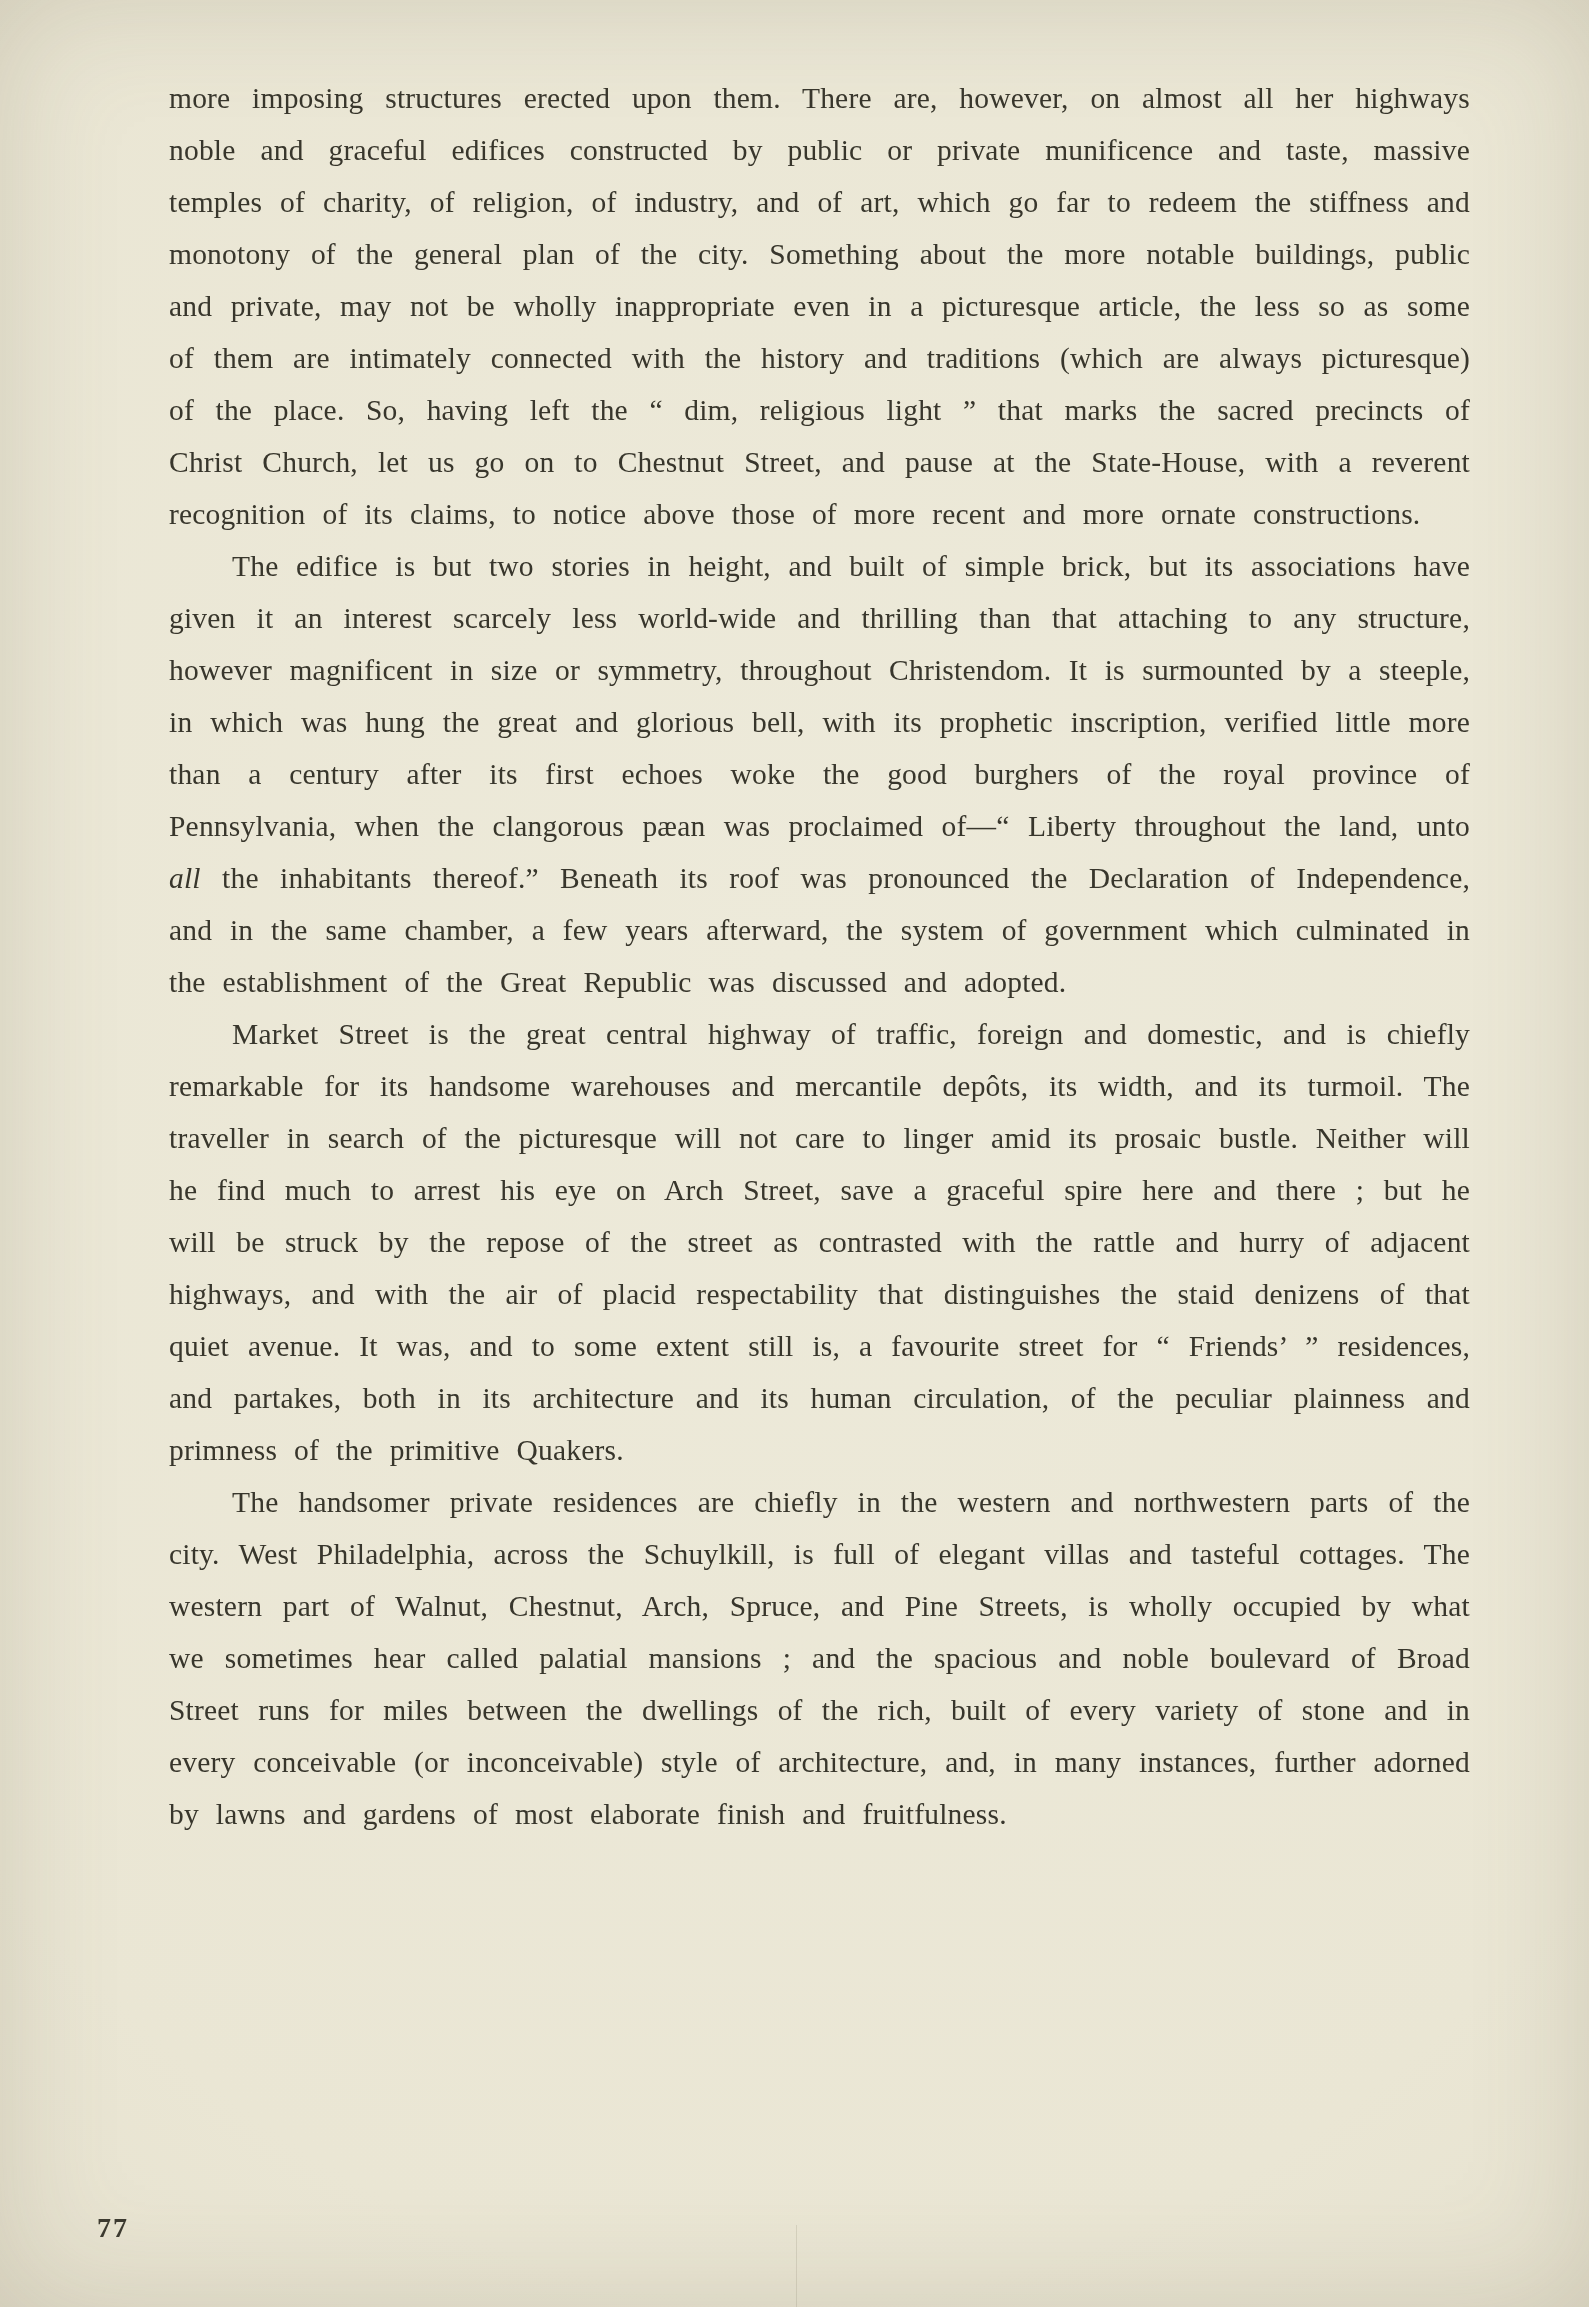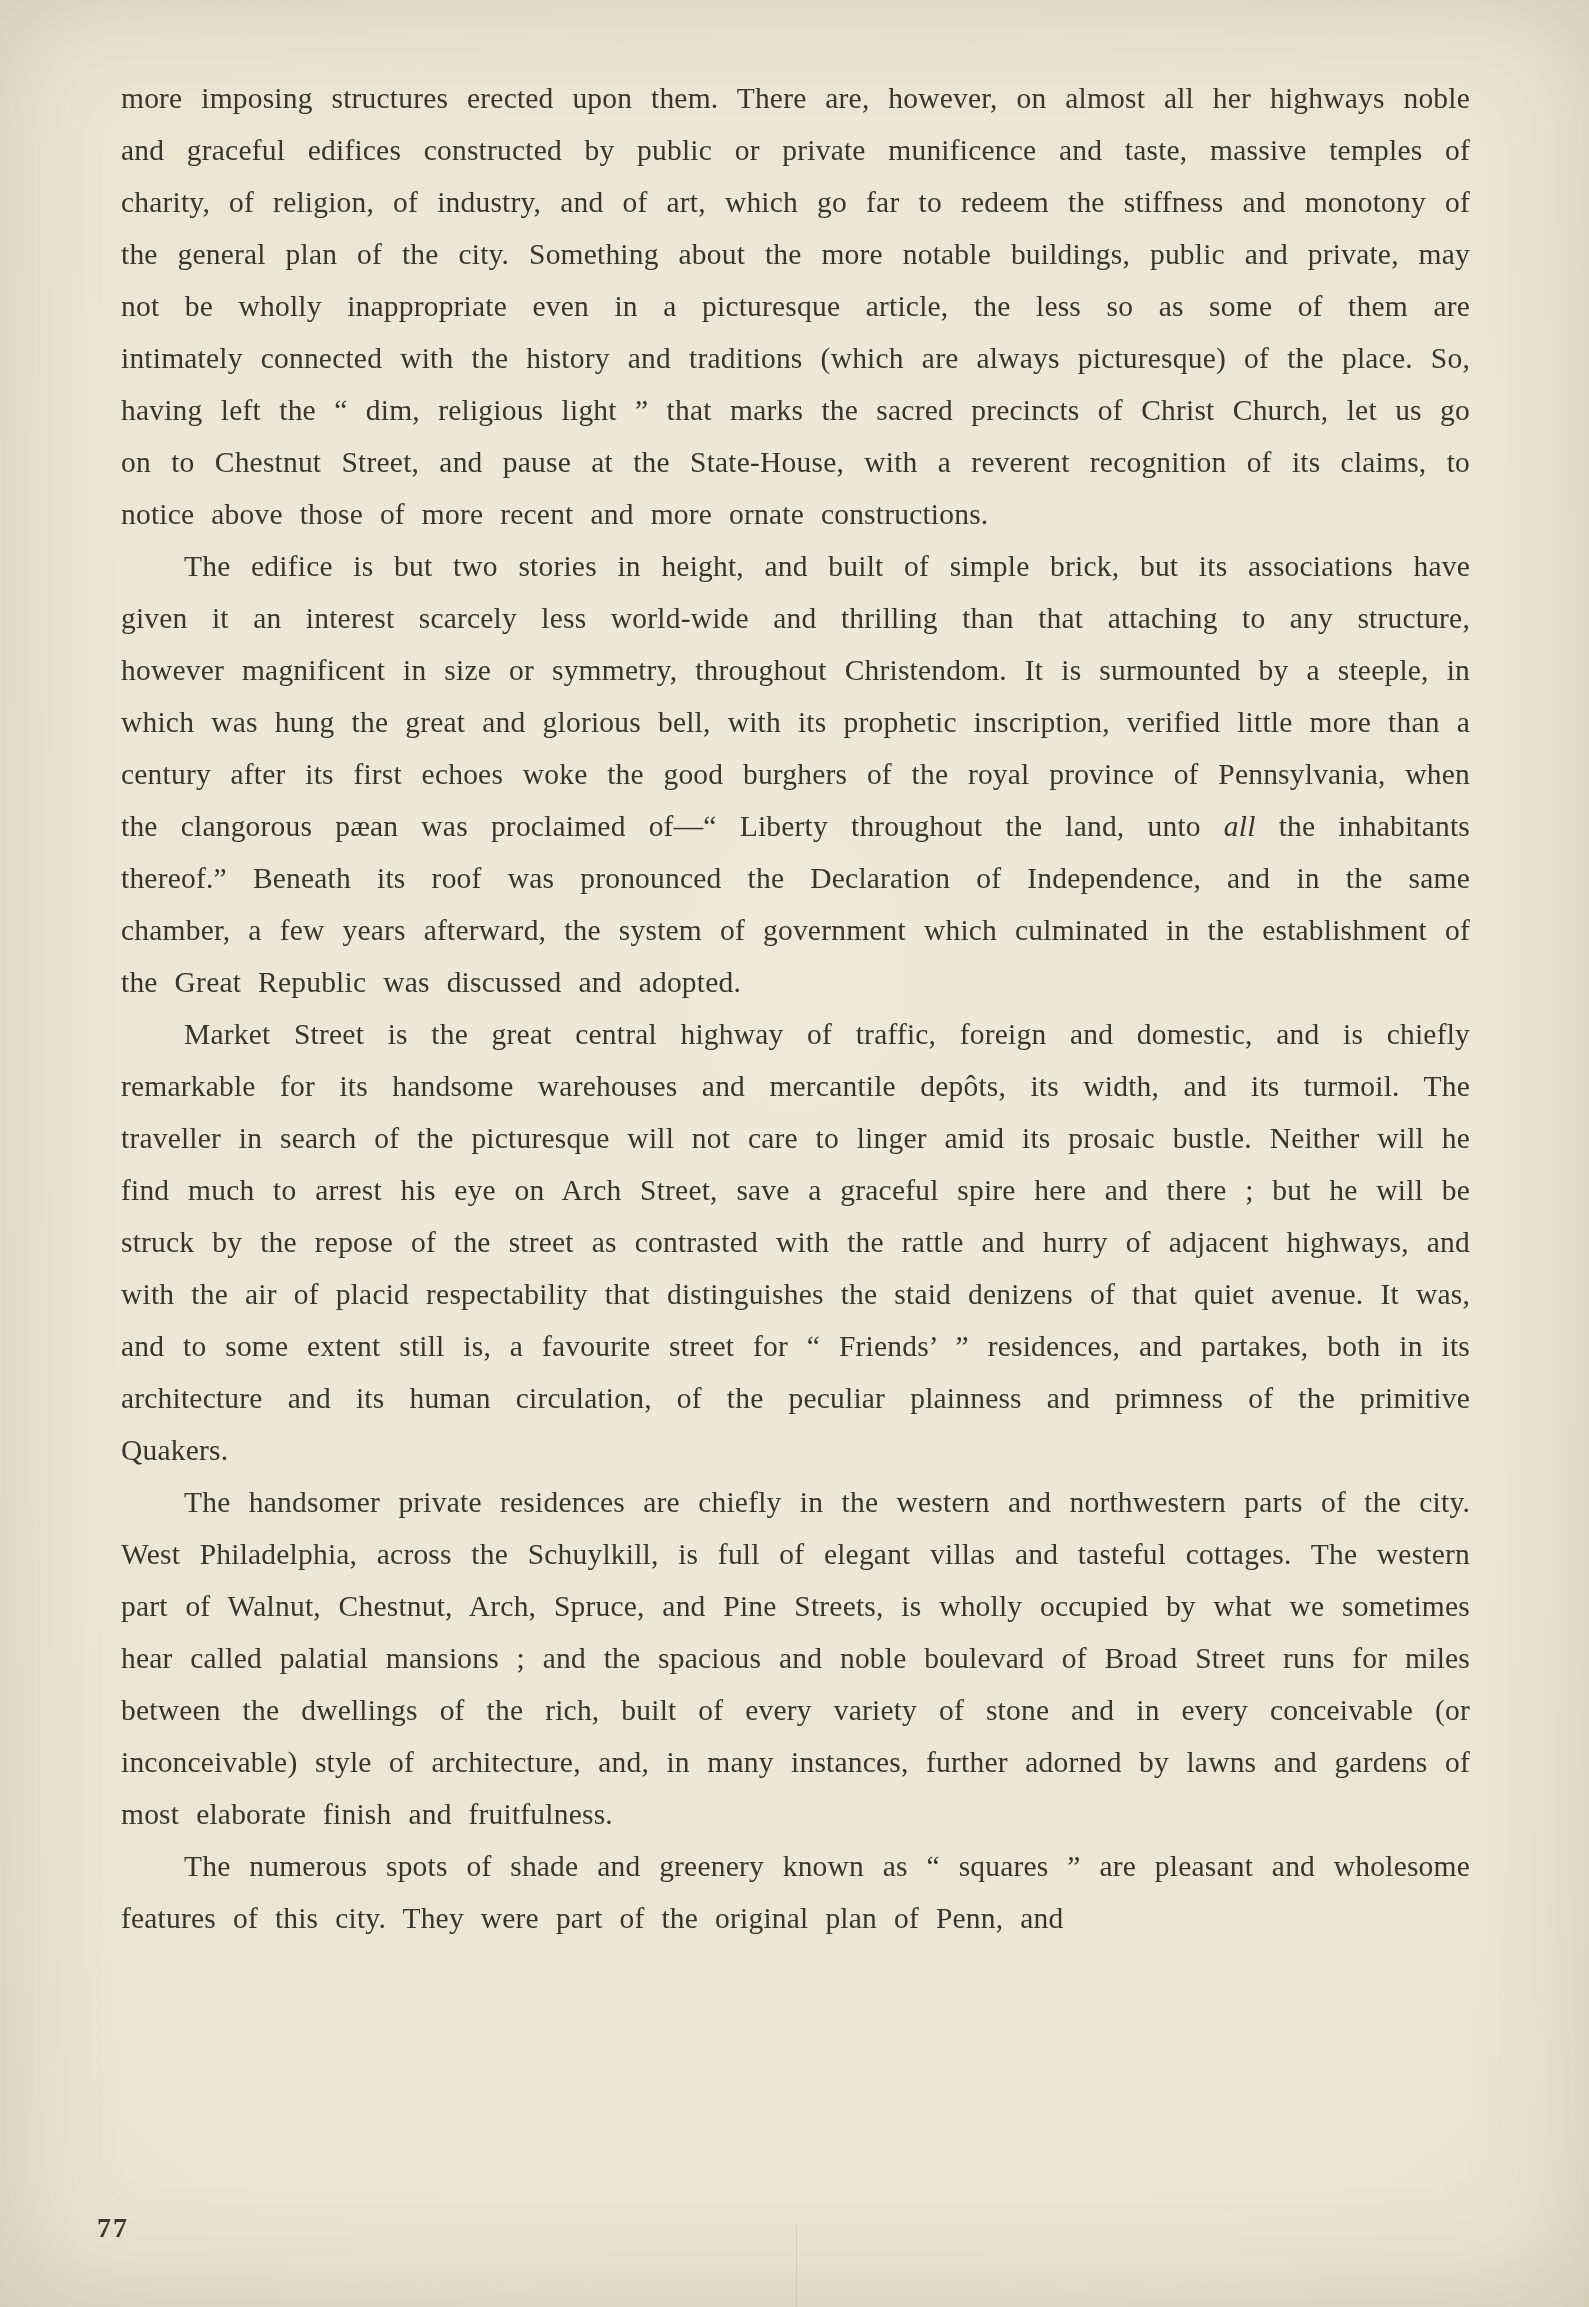--- a/index.html
+++ b/index.html
@@ -53,20 +53,21 @@
     left: 121px;
     width: 1349px;
   }
   .para {
     font-size: 29.5px;
     line-height: 52px;
     text-align: justify;
     word-spacing: 9.4px;
     letter-spacing: 0.2px;
     color: #38362c;
+    margin-left: 48px;
   }
   .para.indent { text-indent: 63px; }
   .italic { font-style: italic; }
 
   
   .footer-folio {
     position: absolute;
     left: 97px;
     top: 2212px;
     font-size: 28px;
@@ -89,21 +90,20 @@
 <body>
 
 <div class="page">
 
 
   <main class="text-block">
       <p class="para"><span>more imposing structures erected upon them.  There are, however, on almost all her highways noble and graceful edifices constructed by public or private munificence and taste, massive temples of charity, of religion, of industry, and of art, which go far to redeem the stiffness and monotony of the general plan of the city.  Something about the more notable buildings, public and private, may not be wholly inappropriate even in a picturesque article, the less so as some of them are intimately connected with the history and traditions (which are always picturesque) of the place.  So, having left the “ dim, religious light ” that marks the sacred precincts of Christ Church, let us go on to Chestnut Street, and pause at the State-House, with a reverent recognition of its claims, to notice above those of more recent and more ornate constructions.</span></p>
       <p class="para indent"><span>The edifice is but two stories in height, and built of simple brick, but its associations have given it an interest scarcely less world-wide and thrilling than that attaching to any structure, however magnificent in size or symmetry, throughout Christendom.  It is surmounted by a steeple, in which was hung the great and glorious bell, with its prophetic inscription, verified little more than a century after its first echoes woke the good burghers of the royal province of Pennsylvania, when the clangorous pæan was proclaimed of—“ Liberty throughout the land, unto </span><span class="italic">all</span><span> the inhabitants thereof.”  Beneath its roof was pronounced the Declaration of Independence, and in the same chamber, a few years afterward, the system of government which culminated in the establishment of the Great Republic was discussed and adopted.</span></p>
       <p class="para indent"><span>Market Street is the great central highway of traffic, foreign and domestic, and is chiefly remarkable for its handsome warehouses and mercantile depôts, its width, and its turmoil.  The traveller in search of the picturesque will not care to linger amid its prosaic bustle.  Neither will he find much to arrest his eye on Arch Street, save a graceful spire here and there ; but he will be struck by the repose of the street as contrasted with the rattle and hurry of adjacent highways, and with the air of placid respectability that distinguishes the staid denizens of that quiet avenue.  It was, and to some extent still is, a favourite street for “ Friends’ ” residences, and partakes, both in its architecture and its human circulation, of the peculiar plainness and primness of the primitive Quakers.</span></p>
       <p class="para indent"><span>The handsomer private residences are chiefly in the western and northwestern parts of the city.  West Philadelphia, across the Schuylkill, is full of elegant villas and tasteful cottages.  The western part of Walnut, Chestnut, Arch, Spruce, and Pine Streets, is wholly occupied by what we sometimes hear called palatial mansions ; and the spacious and noble boulevard of Broad Street runs for miles between the dwellings of the rich, built of every variety of stone and in every conceivable (or inconceivable) style of architecture, and, in many instances, further adorned by lawns and gardens of most elaborate finish and fruitfulness.</span></p>
-      <p class="para indent"><span>The numerous spots of shade and greenery known as “ squares ” are pleasant and wholesome features of this city.  They were part of the original plan of Penn, and</span></p>
     </main>
 
   <span class="footer-folio">77</span>
 
   <span class="fold-mark"></span>
 
 </div>
 
 
 </body></html>

